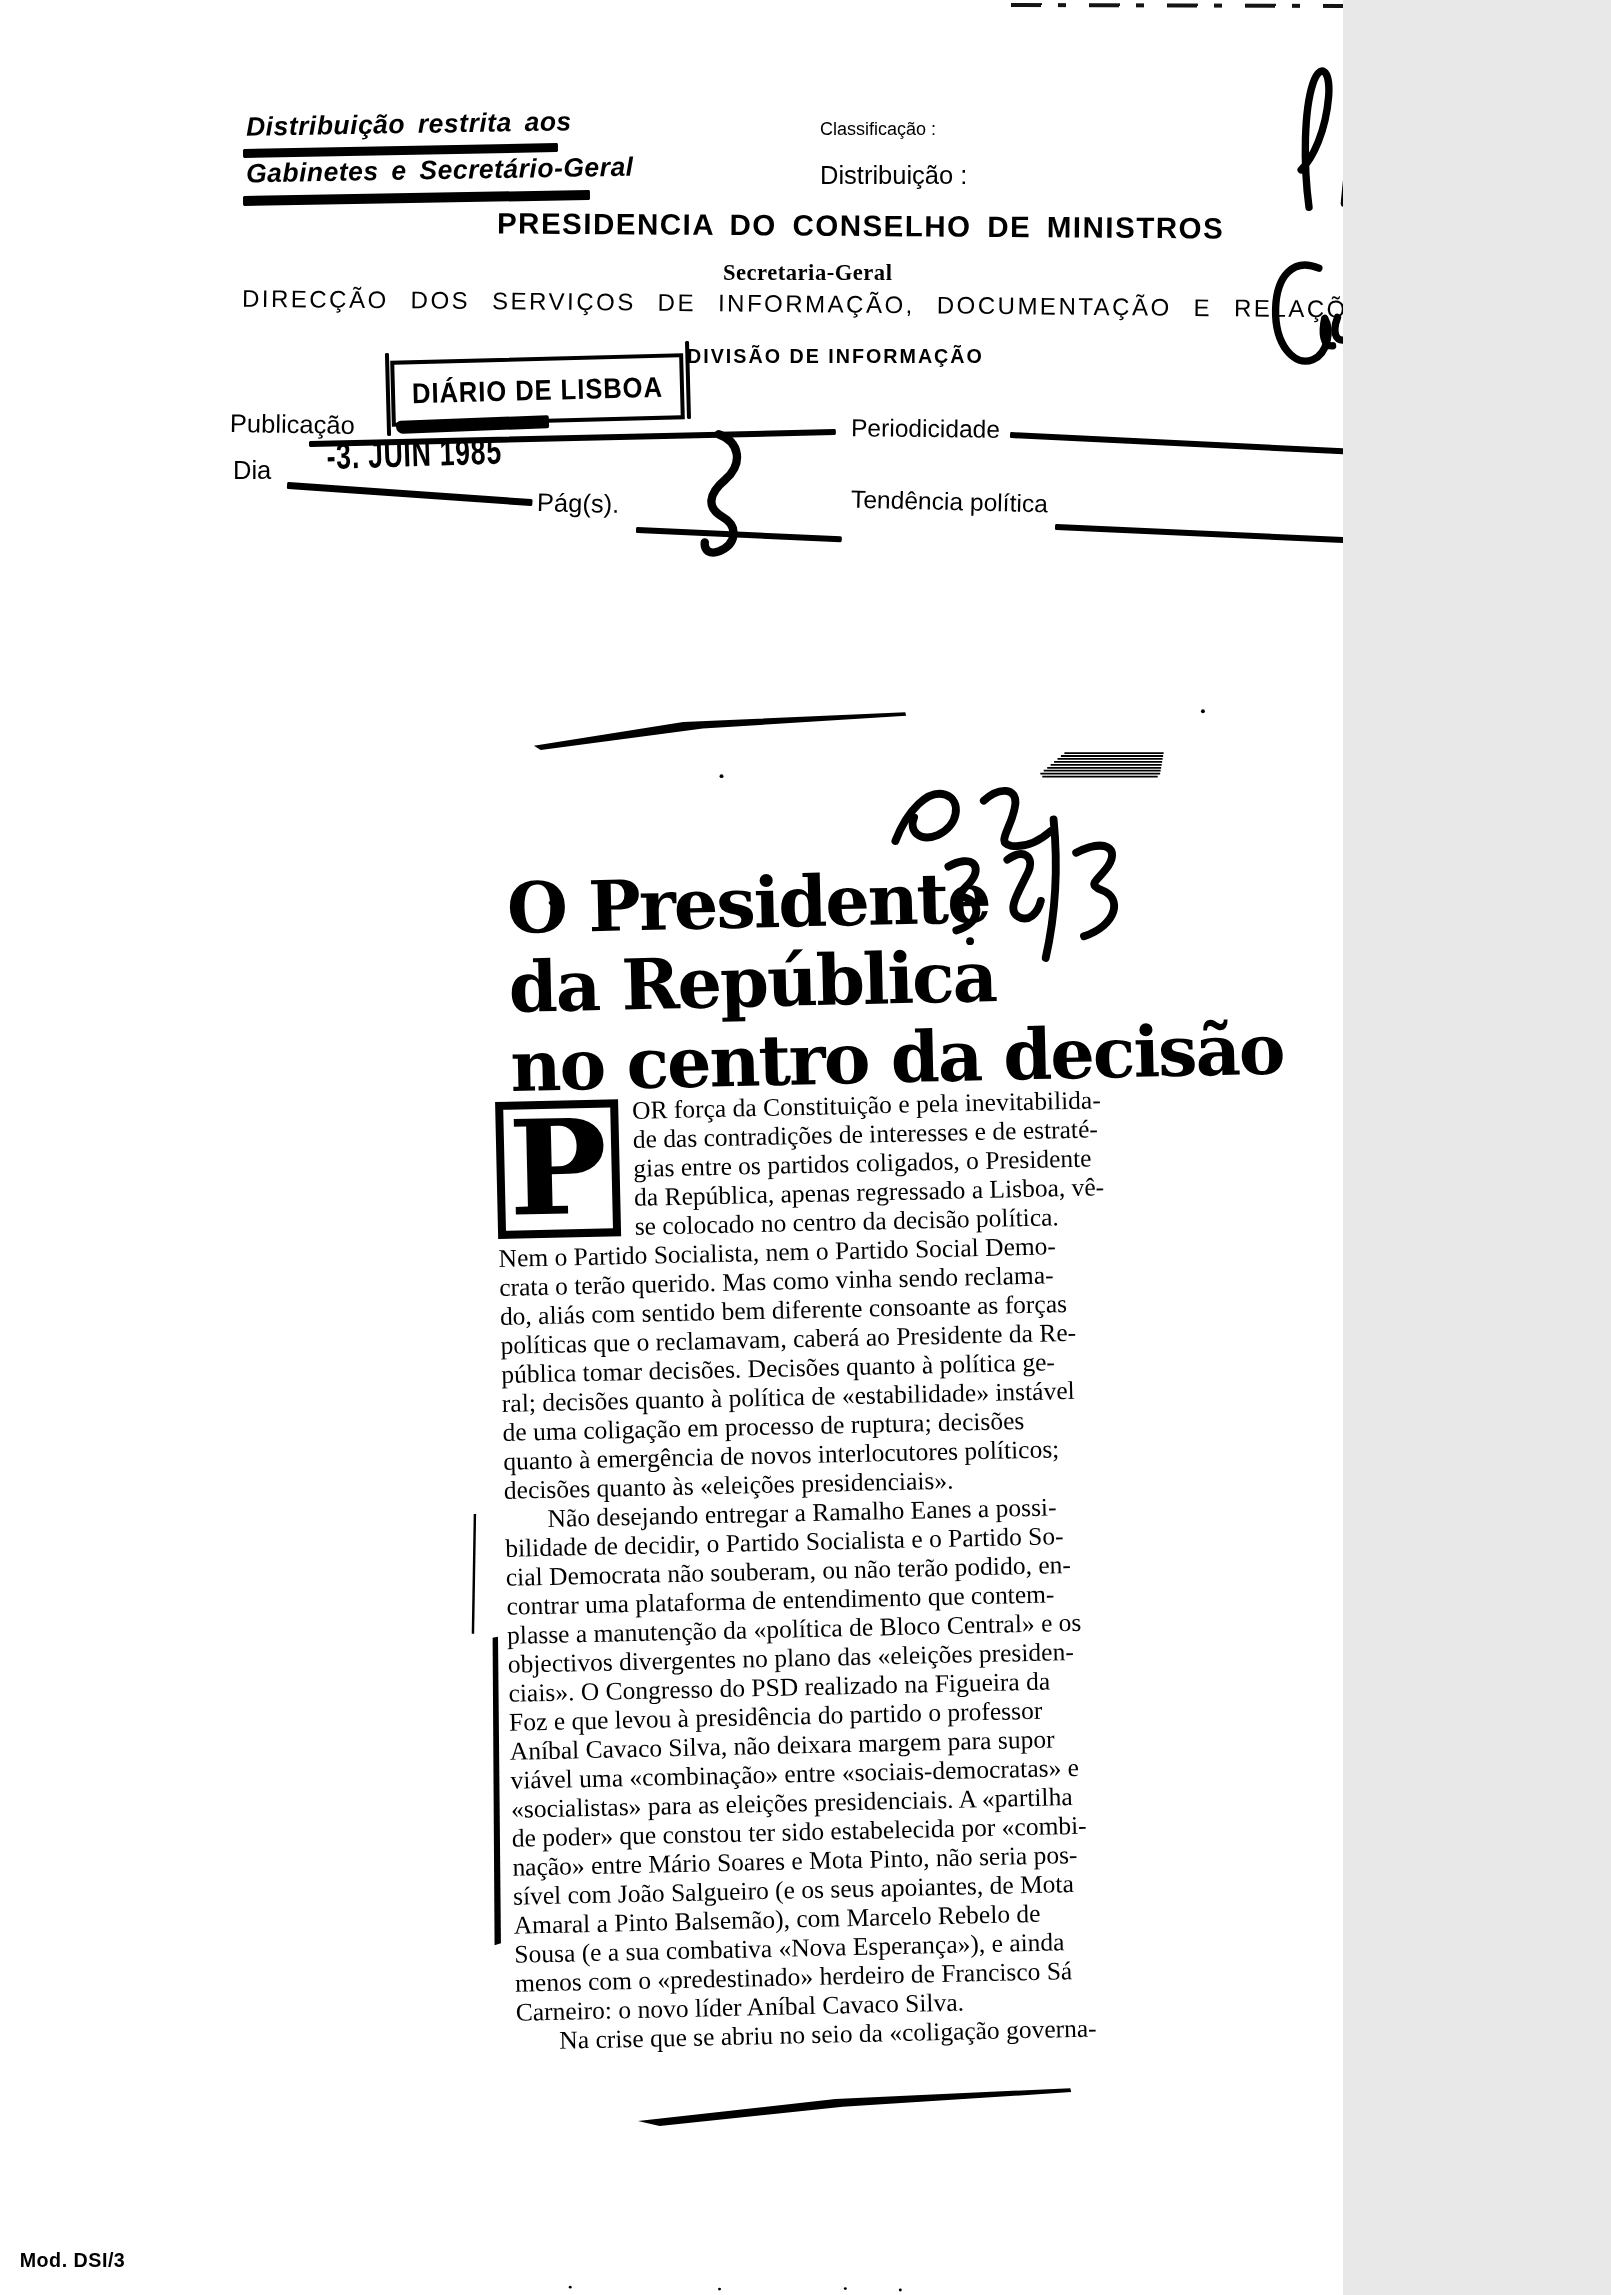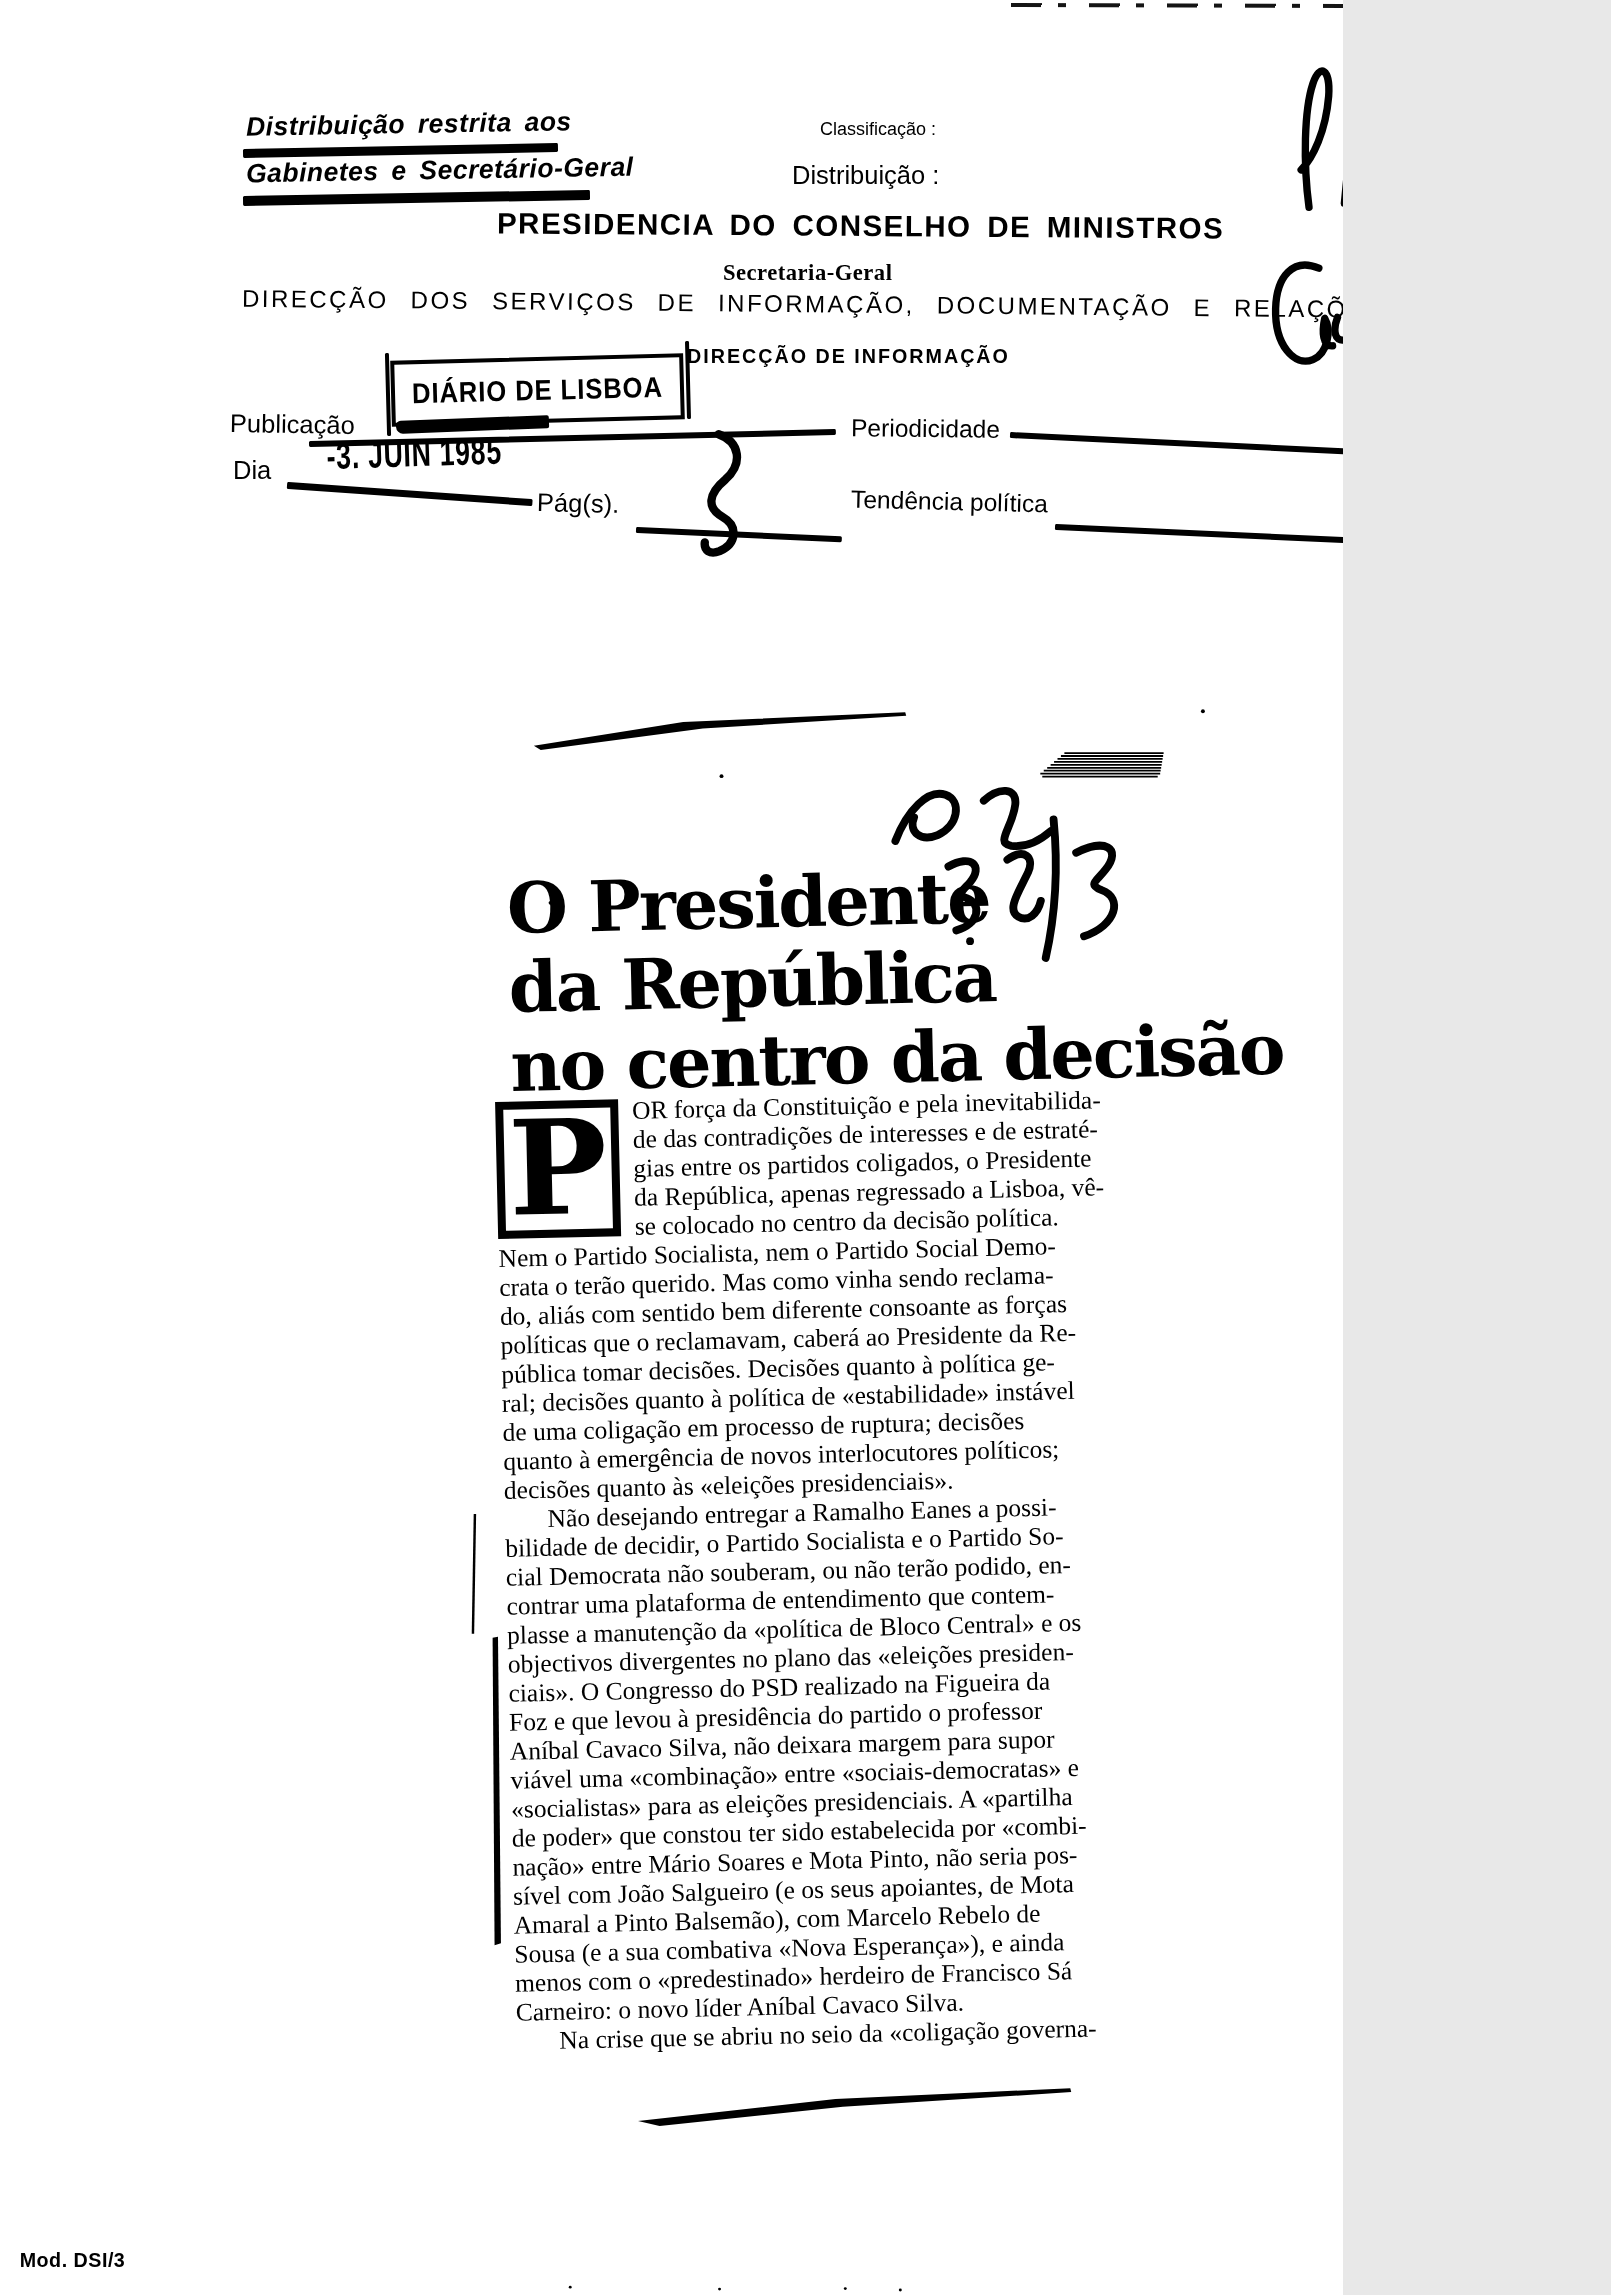--- a/index.html
+++ b/index.html
@@ -15,21 +15,21 @@
 
   
   .restrict-line{position:absolute;font-style:italic;font-weight:bold;font-size:26.5px;
     letter-spacing:0.5px;word-spacing:4.9px;transform:rotate(-1deg);white-space:nowrap;}
   .rl1{left:246px;top:109px;}
   .rl2{left:246px;top:155px;}
   .ru1{left:243px;top:146px;width:315px;height:9.3px;transform:rotate(-1.1deg);}
   .ru2{left:243px;top:193px;width:347px;height:9.8px;transform:rotate(-1deg);}
 
   .class-label{left:820px;top:119px;font-size:18px;}
-  .dist-label{left:792px;top:161px;font-size:25.5px;text-align:center;}
+  .dist-label{left:820px;top:161px;font-size:25.5px;text-align:center;}
 
   .org-title{left:497px;top:209px;font-size:29.5px;font-weight:bold;letter-spacing:1.5px;
     word-spacing:5.9px;transform:rotate(0.4deg);white-space:nowrap;}
   .org-sub{left:723px;top:260px;font-size:22.6px;font-weight:bold;letter-spacing:0.5px;font-family:Liberation Serif, serif;}
   .direction{left:242px;top:291px;font-size:24px;letter-spacing:2.5px;word-spacing:12.8px;
     transform:rotate(0.55deg);white-space:nowrap;font-weight:500;}
   .division{left:687px;top:345px;font-size:19.7px;font-weight:600;letter-spacing:2px;white-space:nowrap;}
 
   
   .stamp-box{left:391px;top:357px;width:285px;height:58px;border:4.9px solid #000;
@@ -82,21 +82,21 @@
   <div class="bar ru1"></div>
   <div class="restrict-line rl2">Gabinetes e Secretário-Geral</div>
   <div class="bar ru2"></div>
 
   <div class="abs class-label">Classificação :</div>
   <div class="abs dist-label">Distribuição :</div>
 
   <div class="abs org-title">PRESIDENCIA DO CONSELHO DE MINISTROS</div>
   <div class="abs org-sub">Secretaria-Geral</div>
   <div class="abs direction">DIRECÇÃO DOS SERVIÇOS DE INFORMAÇÃO, DOCUMENTAÇÃO E RELAÇÕES PÚBLICAS</div>
-  <div class="abs division">DIRECÇÃO DE INFORMAÇÃO</div>
+  <div class="abs division">DIVISÃO DE INFORMAÇÃO</div>
 
   <div class="abs stamp-box">
     <span>DIÁRIO DE LISBOA</span>
   </div>
   <div class="bar stamp-tick-l"></div>
   <div class="bar stamp-tick-r"></div>
   <div class="bar stamp-smudge"></div>
   <div class="abs date-stamp">-3. JUIN 1985</div>
 
   <div class="f-label publicacao">Publicação</div>

